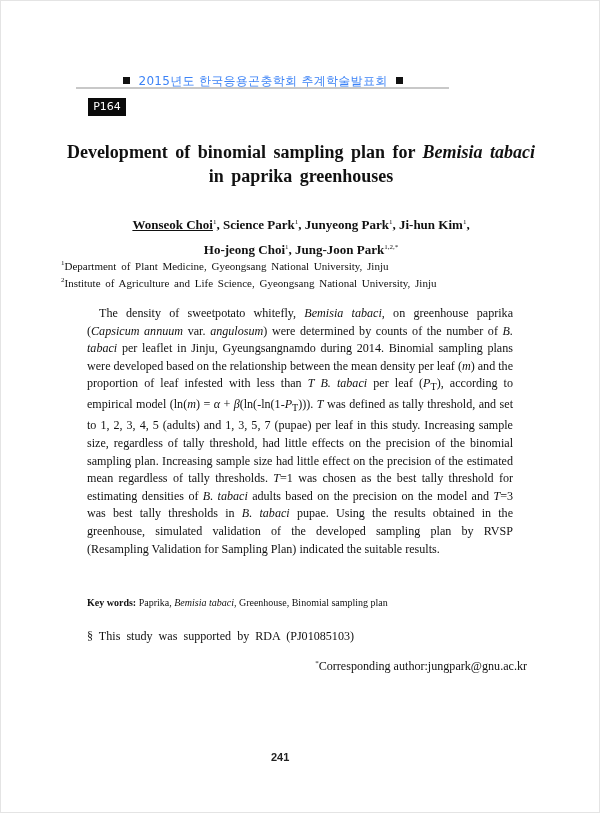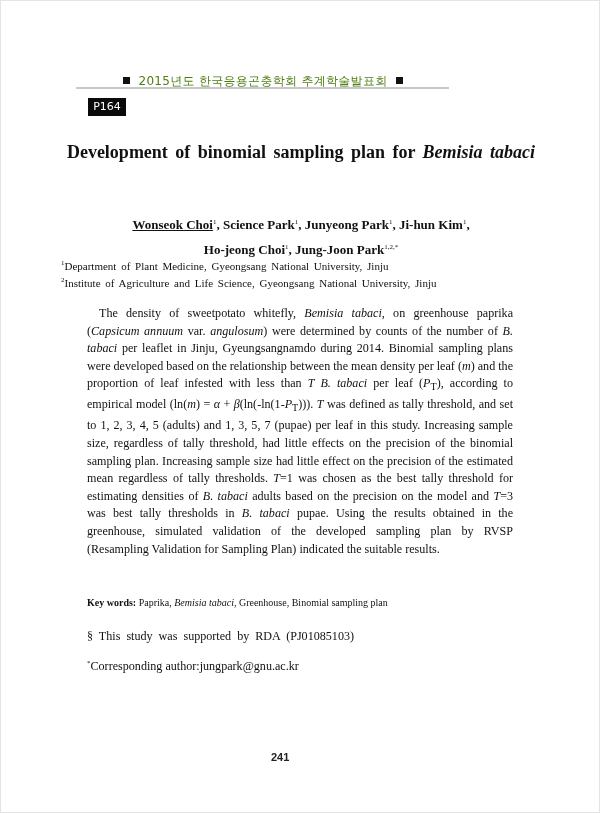--- a/index.html
+++ b/index.html
@@ -1,50 +1,51 @@
 <!DOCTYPE html>
 <html><head>
 <meta charset="utf-8">
 <style>
   html, body { margin: 0; padding: 0; background: #ffffff; }
   body { width: 600px; height: 813px; position: relative; overflow: hidden; font-family: "Liberation Serif", serif; color: #111; }
   .page { position: absolute; left: 0; top: 0; width: 600px; height: 813px; background: #fff; border: 1px solid #e4e4e4; box-sizing: border-box; }
-  .header { position: absolute; left: 76px; top: 72px; width: 372px; text-align: center; font-family: "DejaVu Sans", sans-serif; font-size: 12px; color: #4d7c0f; letter-spacing: 0.3px; }
+  .header { position: absolute; left: 76px; top: 72px; width: 372px; text-align: center; font-family: "DejaVu Sans", sans-serif; font-size: 12px; color: #3b82f6; letter-spacing: 0.3px; }
   .header .sq { display: inline-block; width: 7px; height: 7px; background: #111; vertical-align: middle; margin: 0 8px; position: relative; top: -1px; }
   .header-rule { position: absolute; left: 75px; top: 86px; width: 373px; height: 2px; background: #c8c8c8; }
   .badge { position: absolute; left: 75px; top: 97px; width: 38px; height: 18px; background: #0a0a0a; color: #fff; font-family: "DejaVu Sans", sans-serif; font-size: 11px; line-height: 18px; text-align: center; margin-left: 12px; }
   .title { position: absolute; left: 60px; top: 139px; width: 480px; text-align: center; font-weight: bold; font-size: 18px; line-height: 24px; word-spacing: 3px; }
   .title i { font-weight: bold; }
   .authors { position: absolute; left: 60px; top: 210px; width: 480px; text-align: center; font-weight: bold; font-size: 13px; line-height: 22px; }
   .authors sup { font-size: 7px; font-weight: normal; }
   .authors .u { text-decoration: underline; }
   .affil { position: absolute; left: 60px; top: 255px; width: 480px; font-size: 11px; line-height: 14px; word-spacing: 2px; }
   .affil sup { font-size: 7px; }
   .abstract { position: absolute; left: 86px; top: 304px; width: 426px; font-size: 12.1px; line-height: 17.6px; text-align: justify; text-indent: 12px; }
   .keywords { position: absolute; left: 86px; top: 594px; width: 440px; font-size: 10px; line-height: 16px; }
   .keywords b { font-weight: bold; }
   .support { position: absolute; left: 86px; top: 627px; width: 440px; font-size: 12.1px; line-height: 16px; word-spacing: 3px; }
-  .corr { position: absolute; left: 86px; top: 654px; width: 440px; font-size: 12.1px; line-height: 16px; }
+  .corr { position: absolute; left: 86px; top: 654px; width: 440px; font-size: 12.1px; line-height: 16px; text-align: right; }
   .corr sup { font-size: 7px; }
   .pagenum { position: absolute; left: 270px; top: 750px; width: 60px; text-align: left; font-family: "Liberation Sans", sans-serif; font-weight: bold; font-size: 11px; color: #222; }
 </style>
 </head>
 <body>
 
 <div class="page">
 
   <div class="header">
     <span class="sq"></span><span>2015년도 한국응용곤충학회 추계학술발표회</span><span class="sq"></span>
   </div>
   <div class="header-rule"></div>
 
   <div class="badge">P164</div>
 
   <div class="title">
     <span>Development of binomial sampling plan for </span><i>Bemisia tabaci</i><br>
+    <span>in paprika greenhouses</span>
   </div>
 
   <div class="authors" id="authors"><span class="u">Wonseok Choi</span><sup>1</sup>, <span>Science Park</span><sup>1</sup>, <span>Junyeong Park</span><sup>1</sup>, <span>Ji-hun Kim</span><sup>1</sup>,<br><span>Ho-jeong Choi</span><sup>1</sup>, <span>Jung-Joon Park</span><sup>1,2,*</sup></div>
 
   <div class="affil" id="affils">
       <div><sup>1</sup><span>Department of Plant Medicine, Gyeongsang National University, Jinju</span></div>
       <div><sup>2</sup><span>Institute of Agriculture and Life Science, Gyeongsang National University, Jinju</span></div>
     </div>
 
   <div class="abstract" id="abstract"><span>The density of sweetpotato whitefly, </span><i>Bemisia tabaci</i><span>, on greenhouse paprika (</span><i>Capsicum annuum</i><span> var. </span><i>angulosum</i><span>) were determined by counts of the number of </span><i>B. tabaci</i><span> per leaflet in Jinju, Gyeungsangnamdo during 2014. Binomial sampling plans were developed based on the relationship between the mean density per leaf (</span><i>m</i><span>) and the proportion of leaf infested with less than </span><i>T B. tabaci</i><span> per leaf (</span><i>P</i><sub>T</sub><span>), according to empirical model (ln(</span><i>m</i><span>) = </span><i>α</i><span> + </span><i>β</i><span>(ln(-ln(1-</span><i>P</i><sub>T</sub><span>))). </span><i>T</i><span> was defined as tally threshold, and set to 1, 2, 3, 4, 5 (adults) and 1, 3, 5, 7 (pupae) per leaf in this study. Increasing sample size, regardless of tally threshold, had little effects on the precision of the binomial sampling plan. Increasing sample size had little effect on the precision of the estimated mean regardless of tally thresholds. </span><i>T</i><span>=1 was chosen as the best tally threshold for estimating densities of </span><i>B. tabaci</i><span> adults based on the precision on the model and </span><i>T</i><span>=3 was best tally thresholds in </span><i>B. tabaci</i><span> pupae. Using the results obtained in the greenhouse, simulated validation of the developed sampling plan by RVSP (Resampling Validation for Sampling Plan) indicated the suitable results.</span></div>

